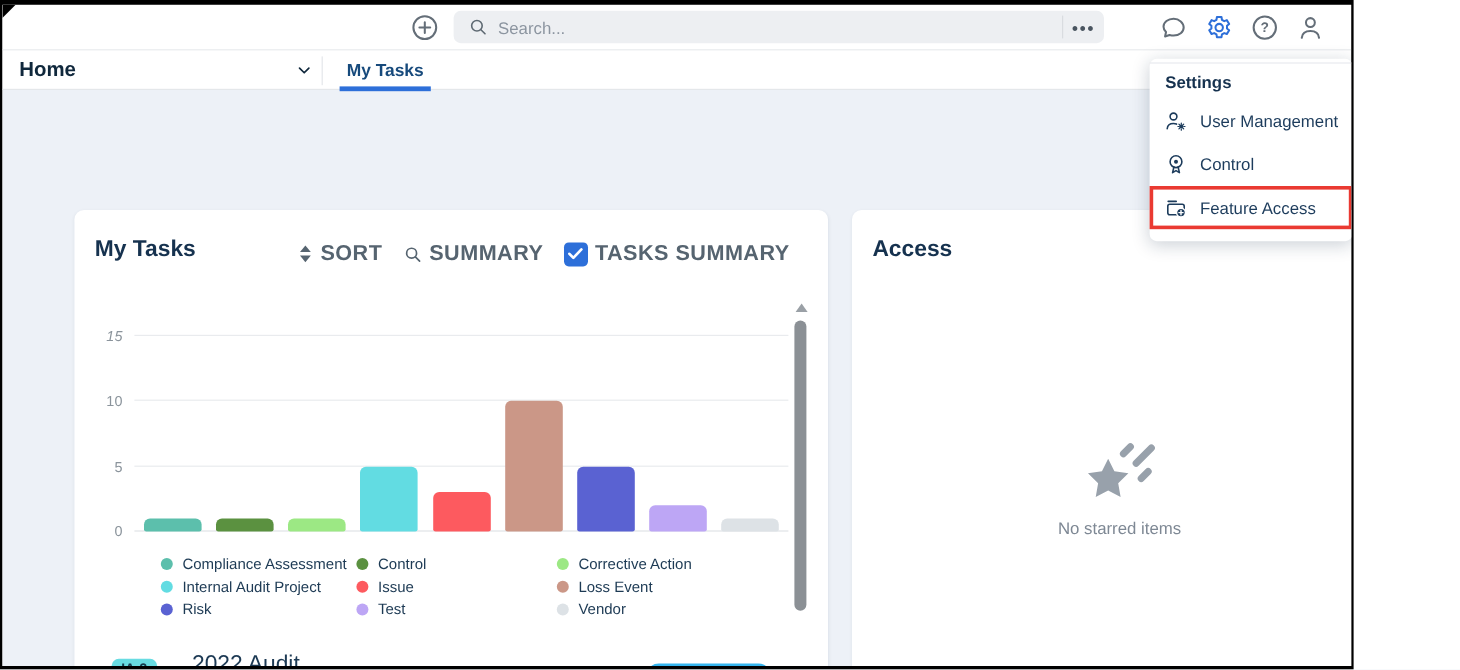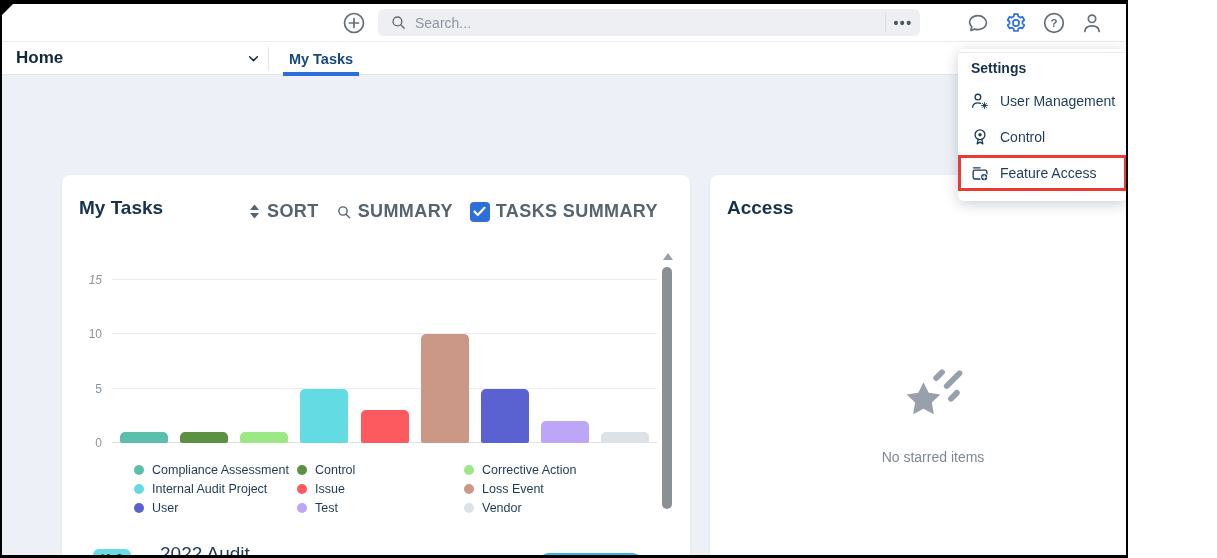--- a/index.html
+++ b/index.html
@@ -83,21 +83,21 @@
   .task-row { position:absolute; left:0; top:362px; width:100%; height:70px; cursor:pointer; }
   .task-id-badge { position:absolute; left:31px; top:12px; background:#68dce2; color:#143c4e;
     font-size:11.5px; font-weight:700; padding:3px 8px; border-radius:6px; }
   .task-title { position:absolute; left:98px; top:6px; font-size:19px; color:#1d3a54; }
   .task-status-badge { position:absolute; right:47px; top:16px; background:#36b5ee; color:#10324a;
     font-size:12px; font-weight:700; padding:4px 15px; border-radius:13px; letter-spacing:.3px; }
 
   
   .starred-empty { position:absolute; left:0; top:188px; width:100%; text-align:center; }
   .starred-empty svg { width:72px; height:64px; }
-  .starred-empty-text { margin-top:18px; font-size:14px; color:#7e8894; }
+  .starred-empty-text { font-size:14px; color:#7e8894; }
 
   
   .menu { position:absolute; left:956px; top:45px; width:169px; background:#fff; border-radius:6px;
     box-shadow:0 3px 14px rgba(20,40,70,.22); padding:3px 0 10px 0; z-index:40; }
   .menu-item { display:flex; align-items:center; gap:10px; height:34px; padding:0 12px; cursor:pointer; }
   .menu-item svg { width:20px; height:20px; flex:0 0 auto; }
   .menu-item-label { font-size:14px; color:#1d3c5c; white-space:nowrap; }
   .menu-divider { height:1px; background:#e8eaee; }
   .menu-header { height:30px; display:flex; align-items:center; padding:0 13px;
     font-size:14px; font-weight:700; color:#16324f; }
@@ -253,21 +253,21 @@
             <div class="legend-item">
               <span class="legend-dot" style="background: rgb(253, 90, 95);"></span>
               <span class="legend-label">Issue</span>
             </div>
             <div class="legend-item">
               <span class="legend-dot" style="background: rgb(203, 151, 135);"></span>
               <span class="legend-label">Loss Event</span>
             </div>
             <div class="legend-item">
               <span class="legend-dot" style="background: rgb(90, 98, 210);"></span>
-              <span class="legend-label">User</span>
+              <span class="legend-label">Risk</span>
             </div>
             <div class="legend-item">
               <span class="legend-dot" style="background: rgb(189, 166, 245);"></span>
               <span class="legend-label">Test</span>
             </div>
             <div class="legend-item">
               <span class="legend-dot" style="background: rgb(221, 226, 230);"></span>
               <span class="legend-label">Vendor</span>
             </div>
           </div>

